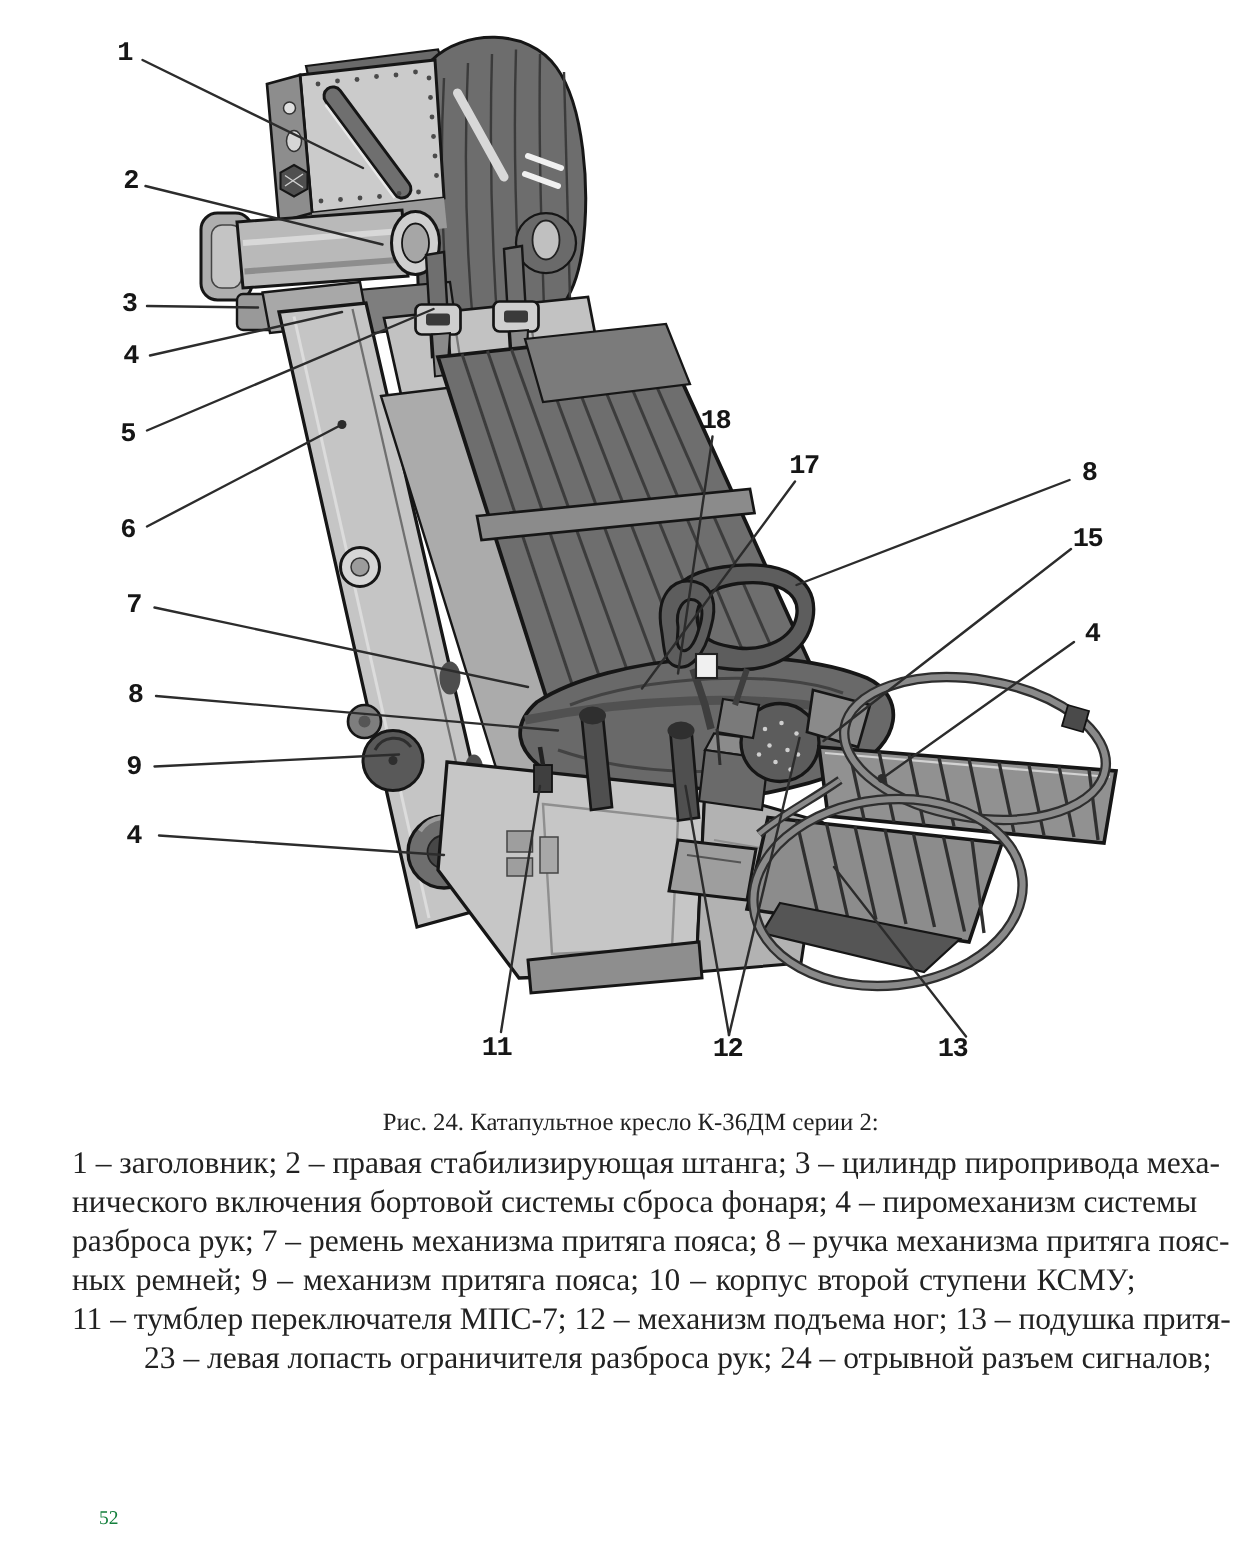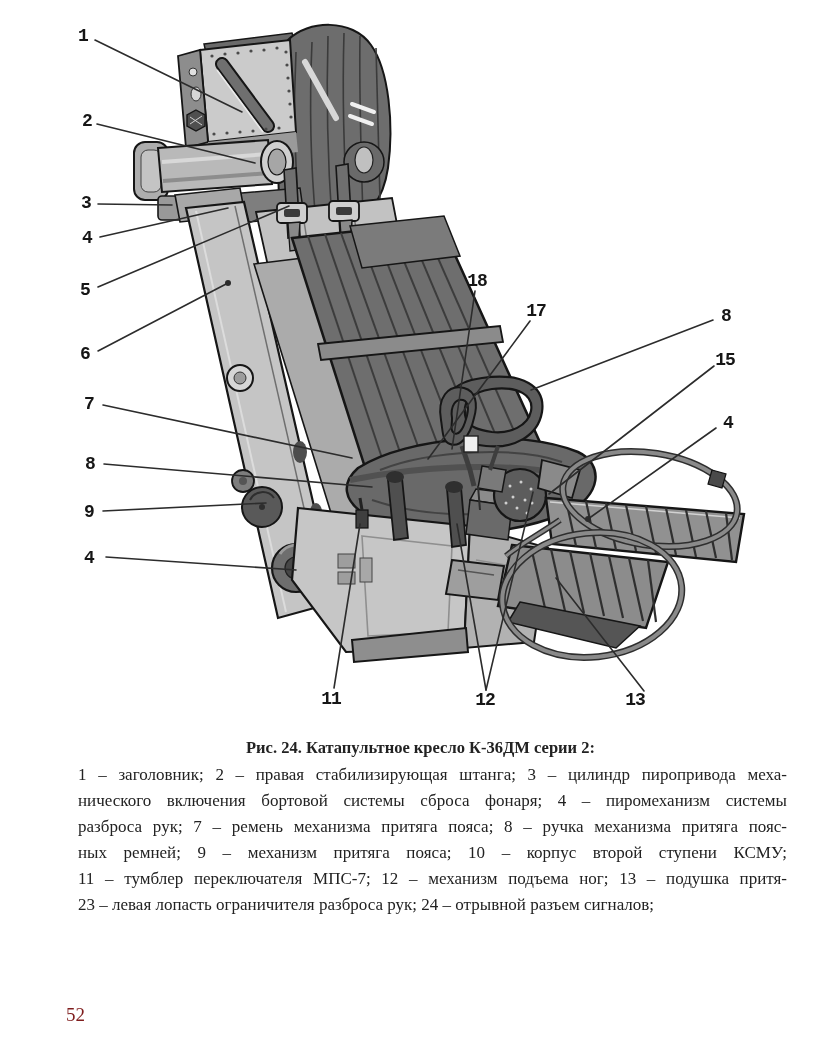--- a/index.html
+++ b/index.html
@@ -23,40 +23,39 @@
     letter-spacing:-1px;
     color:#161616;
     white-space:nowrap;
   }
   .caption{
     position:absolute;
     left:66px;top:738px;width:709px;
     text-align:center;
     font-size:16.5px;
     color:#222;
-    font-weight:bold;
   }
   .legend{
     position:absolute;
-    left:78px;top:762px;width:709px;
-    font-size:17px;
+    left:48px;top:762px;width:709px;
+    font-size:21px;
     color:#222;
   }
   .lg{
     height:26px;line-height:26px;
     text-align:justify;
     text-align-last:justify;
     white-space:nowrap;
   }
-  .lg.last{text-align-last:left;}
+  .lg.last{text-align-last:left;margin-left:48px;}
   .pagenum{
     position:absolute;
     left:66px;top:1004px;
-    font-size:19px;
-    color:#7f1d1d;
+    font-size:13px;
+    color:#15803d;
   }
 </style>
 </head>
 <body>
 
 <div class="page">
 
   <div class="diagram">
     <svg width="840" height="725" viewBox="0 0 840 725">
 

